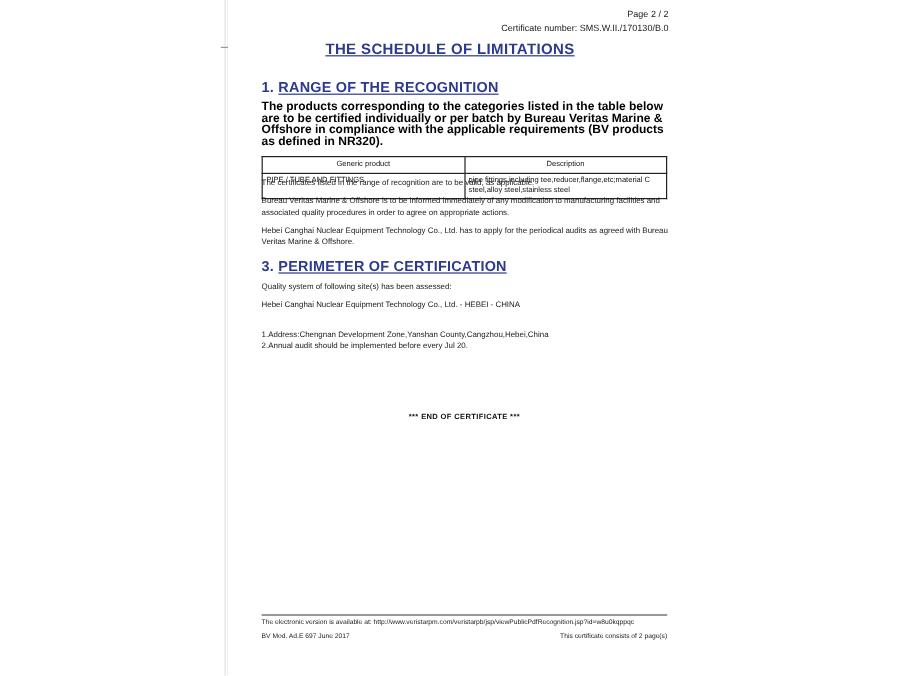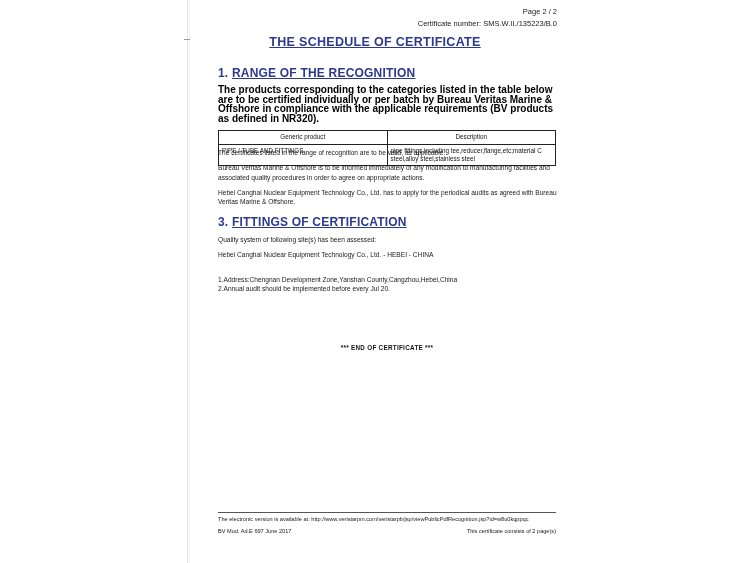--- a/index.html
+++ b/index.html
@@ -152,25 +152,25 @@
 <body>
 
 <div class="page">
 
   <div class="edge-line l1"></div>
   <div class="edge-line l2"></div>
   <div class="tick"></div>
 
   <div class="header-right">
     <div>Page 2 / 2</div>
-    <div>Certificate number: SMS.W.II./135223/B.0</div>
+    <div>Certificate number: SMS.W.II./170130/B.0</div>
   </div>
 
   <div class="title-wrap">
-    <span>THE SCHEDULE OF CERTIFICATE</span>
+    <span>THE SCHEDULE OF LIMITATIONS</span>
   </div>
 
   <div id="sec1">
     <div class="sec-head">
       <span>1.</span>
       <span class="underline">RANGE OF THE RECOGNITION</span>
     </div>
     <p class="bold-para">The products corresponding to the categories listed in the table below are to be certified individually or per batch by Bureau Veritas Marine &amp; Offshore in compliance with the applicable requirements (BV products as defined in NR320).</p>
     <table class="schedule">
       <thead>
@@ -190,21 +190,21 @@
 
   <div id="sec2">
     <p class="para">The certificates listed in the range of recognition are to be valid, as applicable.</p>
     <p class="para">Bureau Veritas Marine &amp; Offshore is to be informed immediately of any modification to manufacturing facilities and associated quality procedures in order to agree on appropriate actions.</p>
     <p class="para">Hebei Canghai Nuclear Equipment Technology Co., Ltd. has to apply for the periodical audits as agreed with Bureau Veritas Marine &amp; Offshore.</p>
   </div>
 
   <div id="sec3">
     <div class="sec-head">
       <span>3.</span>
-      <span class="underline">FITTINGS OF CERTIFICATION</span>
+      <span class="underline">PERIMETER OF CERTIFICATION</span>
     </div>
     <p class="para">Quality system of following site(s) has been assessed:</p>
     <p class="para">Hebei Canghai Nuclear Equipment Technology Co., Ltd. - HEBEI - CHINA</p>
   </div>
 
   <div id="sec4">
     <p class="para tight">1.Address:Chengnan Development Zone,Yanshan County,Cangzhou,Hebei,China</p>
     <p class="para tight" style="margin-top:0">2.Annual audit should be implemented before every Jul 20.</p>
   </div>
 

